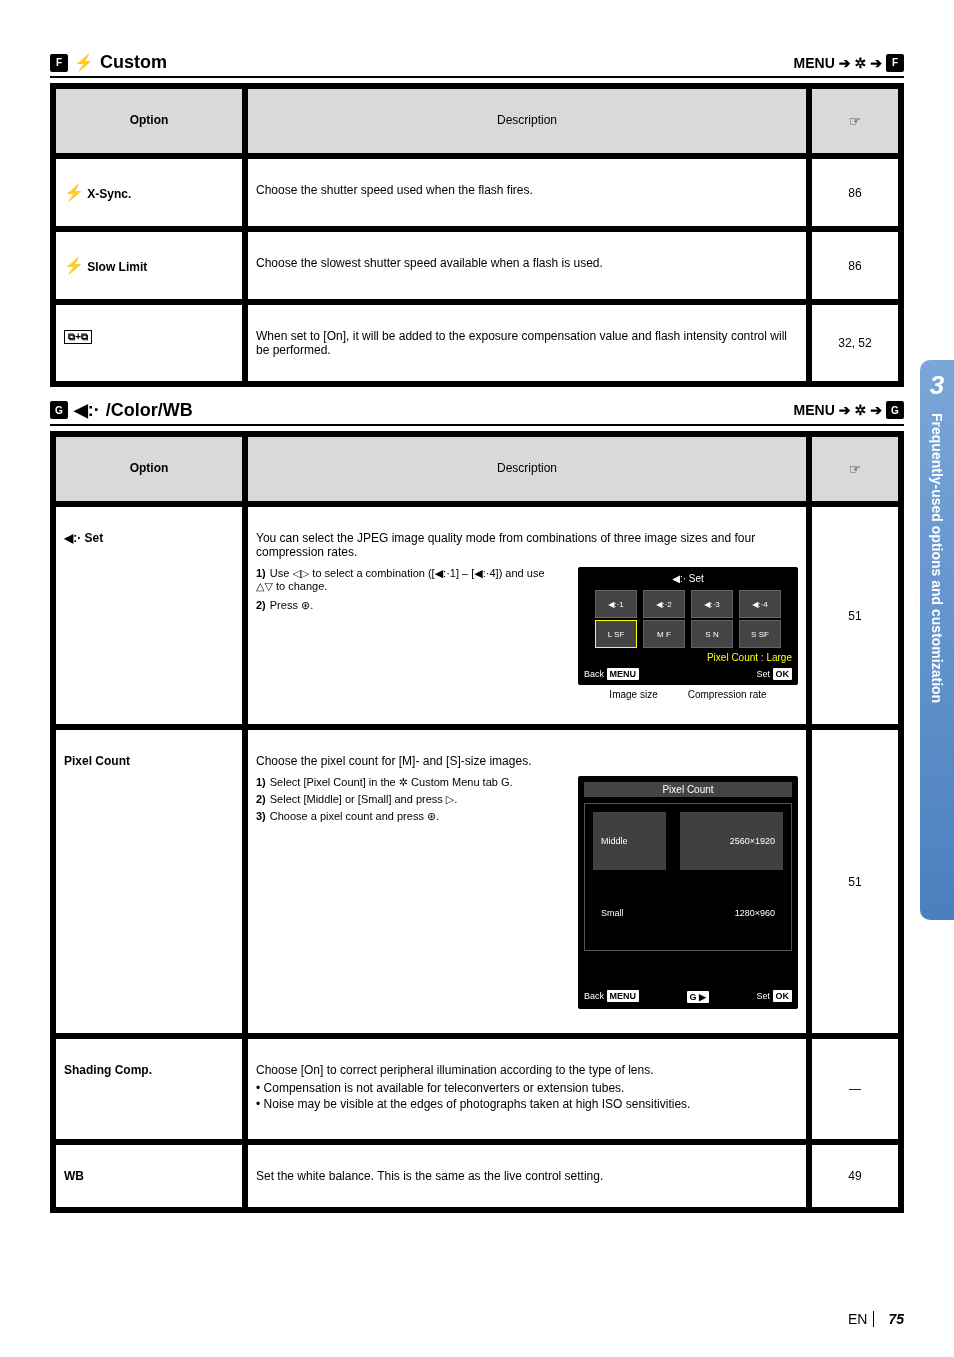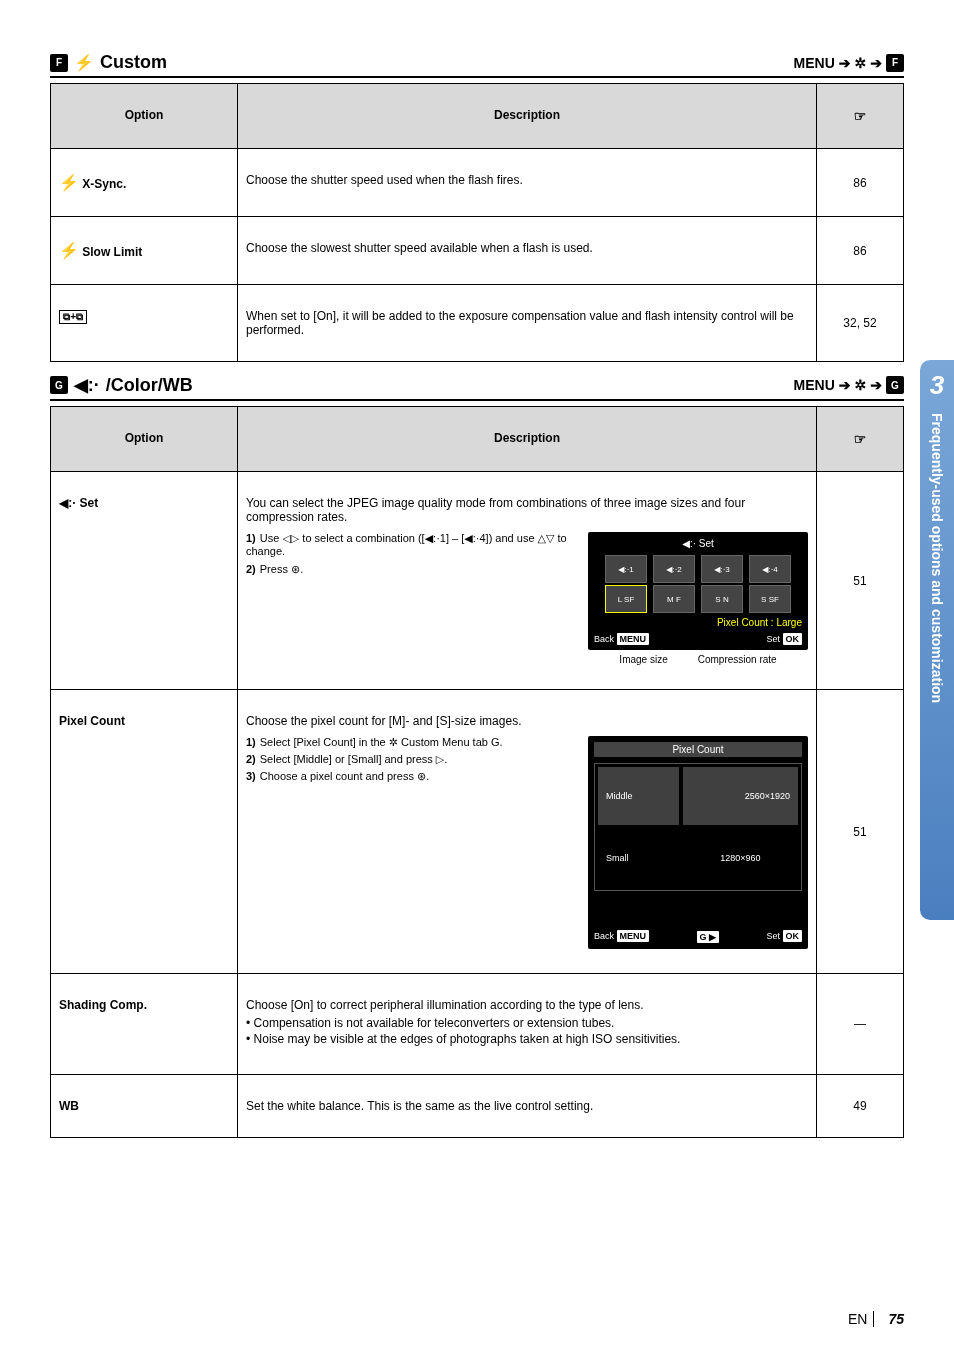--- a/index.html
+++ b/index.html
@@ -2,22 +2,22 @@
 <html><head>
 <meta charset="utf-8">
 <style>
 body{margin:0;font-family:Arial,Helvetica,sans-serif;font-size:12px;color:#000;background:#fff}
 .page{width:954px;min-height:1357px;margin:0 auto;position:relative;padding:40px 50px 40px 50px;box-sizing:border-box}
 .section-title{display:flex;align-items:center;border-bottom:2px solid #000;padding-bottom:3px;margin-bottom:5px;margin-top:12px}
 .section-left{display:flex;align-items:center;gap:6px;font-size:18px;font-weight:bold}
 .section-right{margin-left:auto;font-size:14px;font-weight:bold;display:flex;align-items:center;gap:4px}
 .icon-box{display:inline-flex;align-items:center;justify-content:center;background:#000;color:#fff;font-size:10px;font-weight:bold;width:18px;height:18px;border-radius:2px}
 table.opt{width:100%;border-collapse:collapse;table-layout:fixed}
-table.opt th,table.opt td{border:1px solid #000000;padding:24px 8px;vertical-align:top}
-table.opt th{background:#d9d9d9;font-weight:bold;text-align:center}
+table.opt th,table.opt td{border:6px solid #000000;padding:24px 8px;vertical-align:top}
+table.opt th{background:#d9d9d9;font-weight:normal;text-align:center}
 table.opt .c1{width:170px;font-weight:bold}
 table.opt .c3{width:70px;text-align:center;vertical-align:middle}
 .hand{font-size:14px}
 .arrow{font-weight:bold}
 .wrench{font-size:14px}
 .flash{font-size:16px}
 .screen{display:inline-block;background:#000;color:#fff;width:220px;padding:6px;font-size:9px;border-radius:2px;box-sizing:border-box;vertical-align:top}
 .screen .sc-title{text-align:center;font-size:10px;margin-bottom:6px;display:flex;justify-content:center;gap:4px;align-items:center}
 .screen .sc-footer{display:flex;justify-content:space-between;margin-top:6px;font-size:9px}
 .screen .btn{background:#fff;color:#000;padding:1px 3px;border-radius:1px;font-weight:bold}
@@ -162,21 +162,21 @@
     <div class="screen">
      <div class="sc-title" style="background:#444;padding:2px">Pixel Count</div>
      <table class="pc-table">
       <tbody>
                     <tr class="sel">
                       <td>Middle</td>
                       <td style="text-align:right">2560×1920</td>
                     </tr>
       <tr>
                       <td>Small</td>
-                      <td style="text-align:center">1280×960</td>
+                      <td style="text-align:right">1280×960</td>
                     </tr>
      </tbody>
                 </table>
      <div style="height:34px"></div>
      <div class="sc-footer">
       <span><span>Back</span> <span class="btn">MENU</span></span>
       <span class="btn">G ▶</span>
       <span><span>Set</span> <span class="btn">OK</span></span>
      </div>
     </div>

